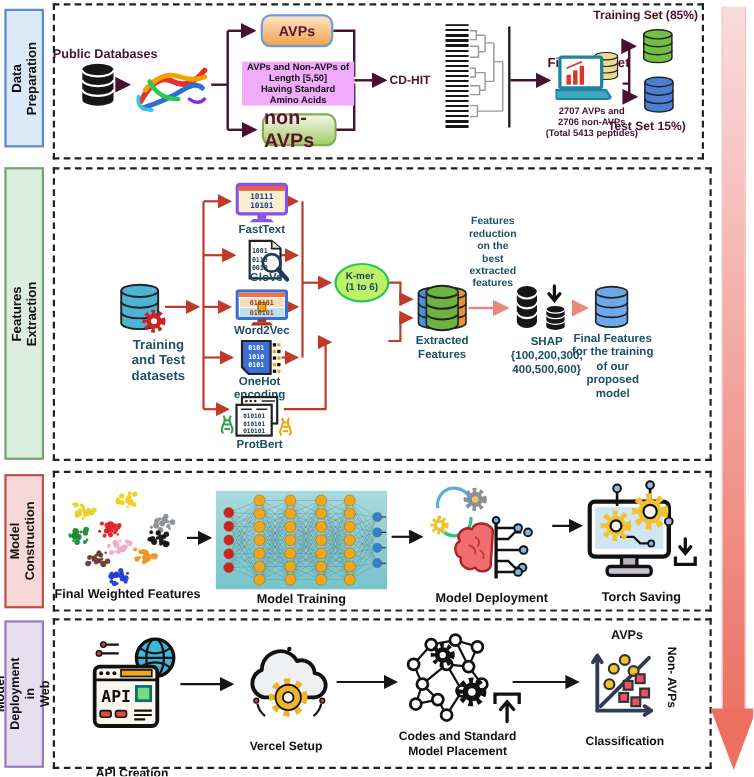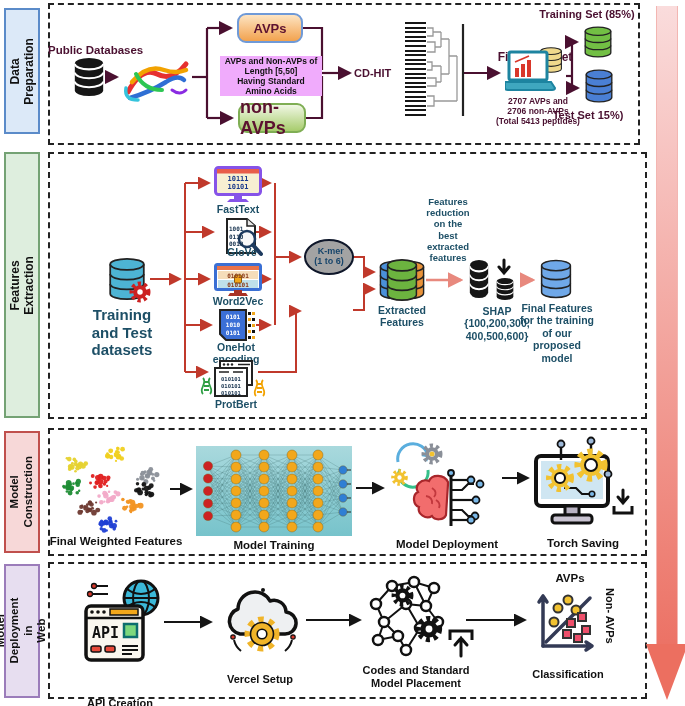--- a/index.html
+++ b/index.html
@@ -10,23 +10,23 @@
   .s1t { color:#4a1030; font-weight:bold; }
   .s2t { color:#1d4f66; font-weight:bold; }
   .blk { color:#111; font-weight:bold; }
   .secbox { position:absolute; border:2px dashed #222; background:transparent; }
   .sideband { position:absolute; display:flex; align-items:center; justify-content:center; }
   .vtext { transform:rotate(-90deg); font-weight:bold; color:#111; text-align:center; white-space:pre-line; line-height:1.2; }
   .flowbox { position:absolute; display:flex; align-items:center; justify-content:center;
              border-radius:9px; font-weight:bold; color:#5c1230; }
   .avps-box { background:linear-gradient(#fde4c2,#f2a24e); border:2px solid #6f9ad8; font-size:13px; }
   .navps-box { background:linear-gradient(#f0f7e4,#a7cc6c); border:2px solid #7fae54; font-size:18px; }
-  .oval { position:absolute; border-radius:50%; background:#a3a3a3; border:2px solid #0f172a;
+  .oval { position:absolute; border-radius:50%; background:#bef264; border:2px solid #22c55e;
           display:flex; align-items:center; justify-content:center; color:#17456b; font-weight:bold;
-          text-align:right; white-space:pre-line; line-height:1.1; }
+          text-align:left; white-space:pre-line; line-height:1.1; }
   .note { background:#f0abfc; }
   .mono { font-family:"DejaVu Sans Mono", monospace; white-space:pre-line; }
   .barcode { background:repeating-linear-gradient(#161616 0px, #161616 2px, #ffffff 2px, #ffffff 4.6px); }
   .bigarrow-shaft { background:linear-gradient(#fadcdc,#ec7265); border-left:1px solid #f3b6b2; border-right:1px solid #f3b6b2; }
   .bigarrow-head { width:0; height:0; border-left:21px solid transparent; border-right:21px solid transparent; border-top:56px solid #ec6f60; }
   .vert-rl { writing-mode:vertical-rl; }
   svg { display:block; }
 </style>
 </head>
 <body>
@@ -206,21 +206,21 @@
   <div class="abs ctr s1t" style="left:542px; top:109px; width:92px; font-size:11px;">Test Set 15%)</div>
 
   <div class="abs" style="left:106px; top:256px; width:46px; height:50px;">
     <svg class="abs" style="left:0; top:0;" width="42" height="46">
         <use href="#sym-db" width="42" height="46" color="#4db4d4"></use>
       </svg>
     <svg class="abs" style="left:22px; top:24px;" width="24" height="24">
         <use href="#sym-gear" width="24" height="24" color="#cc2222"></use>
       </svg>
   </div>
-  <div class="abs ctr s2t" style="left:82px; top:306px; width:80px; font-size:15px;">Training
+  <div class="abs ctr s2t" style="left:104px; top:306px; width:80px; font-size:12px;">Training
 and Test
 datasets</div>
 
   <div class="abs" style="left:214px; top:166px; width:48px; height:38px;">
     <svg width="48" height="38" viewBox="0 0 48 38">
       <rect x="1.5" y="1.5" width="45" height="27" rx="3" fill="#f7efd2" stroke="#8653e8" stroke-width="3"></rect>
       <rect x="3" y="3" width="42" height="4.5" fill="#e85d4a"></rect>
       <rect x="20" y="29" width="8" height="4" fill="#8653e8"></rect>
       <path d="M13,36 h22 l-3,-3 h-16 z" fill="#8653e8"></path>
     </svg>

